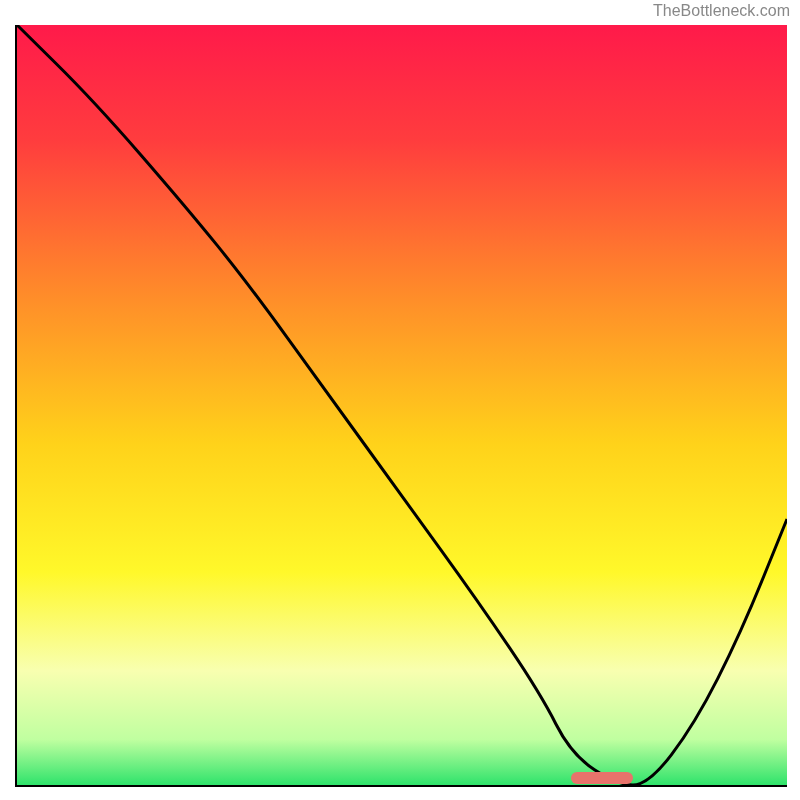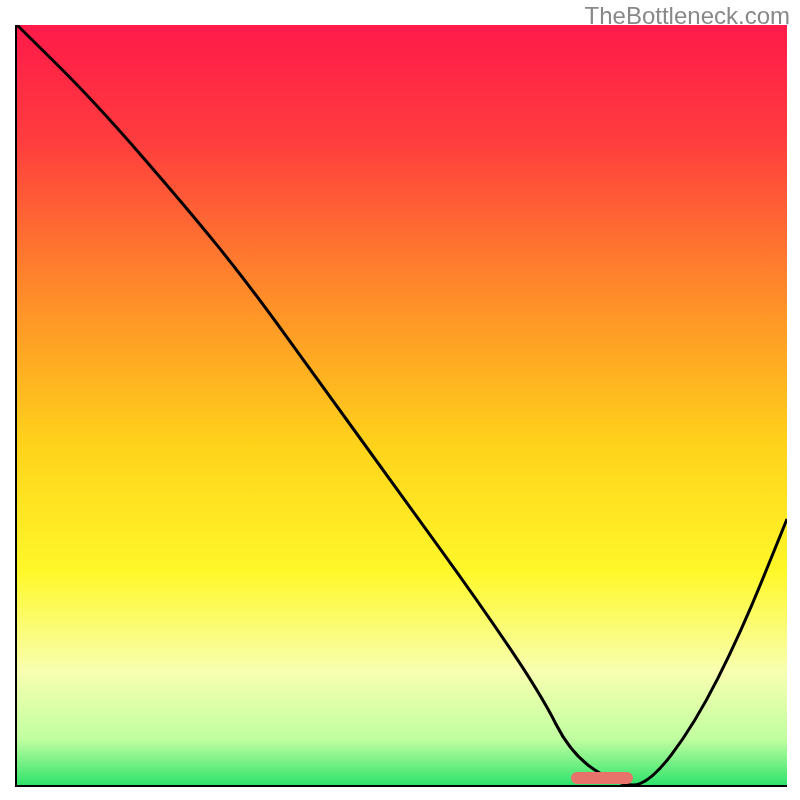--- a/index.html
+++ b/index.html
@@ -13,21 +13,21 @@
   .container {
     position: relative;
     width: 800px;
     height: 800px;
   }
   .watermark {
     position: absolute;
     top: 2px;
     right: 10px;
     color: #888888;
-    font-size: 24px;
+    font-size: 16px;
     font-weight: 500;
     z-index: 10;
   }
   .plot-area {
     position: absolute;
     left: 15px;
     top: 25px;
     width: 770px;
     height: 760px;
     border-left: 2px solid #000000;

